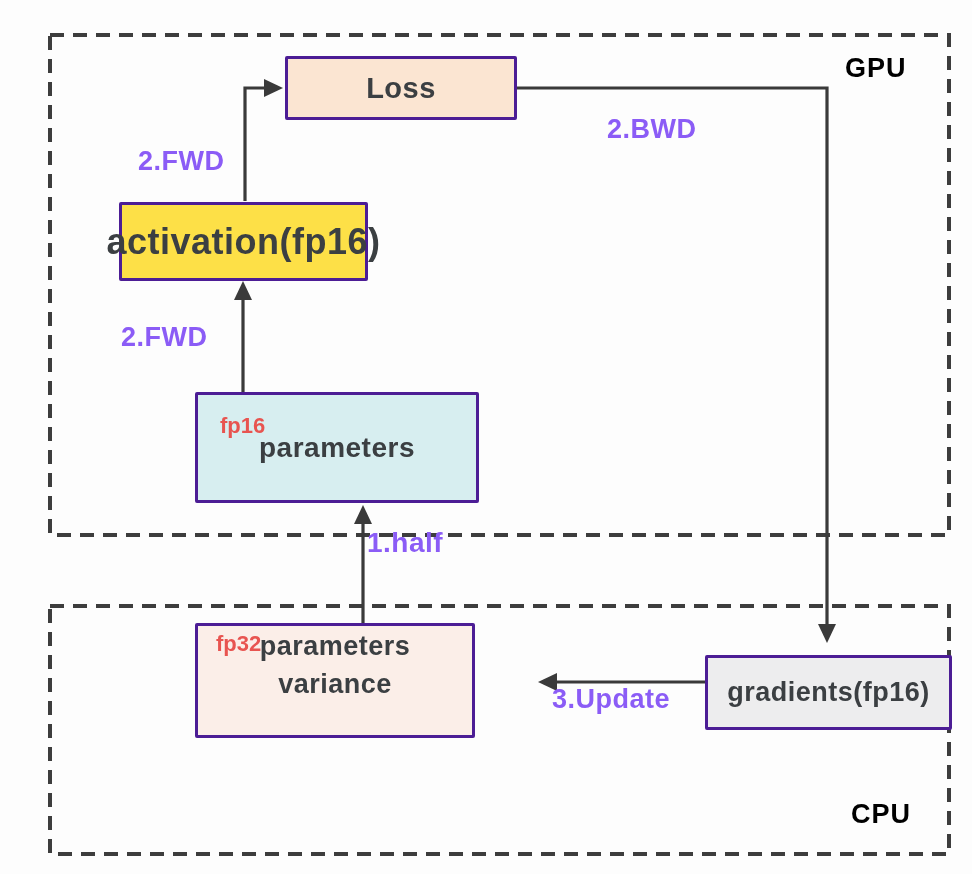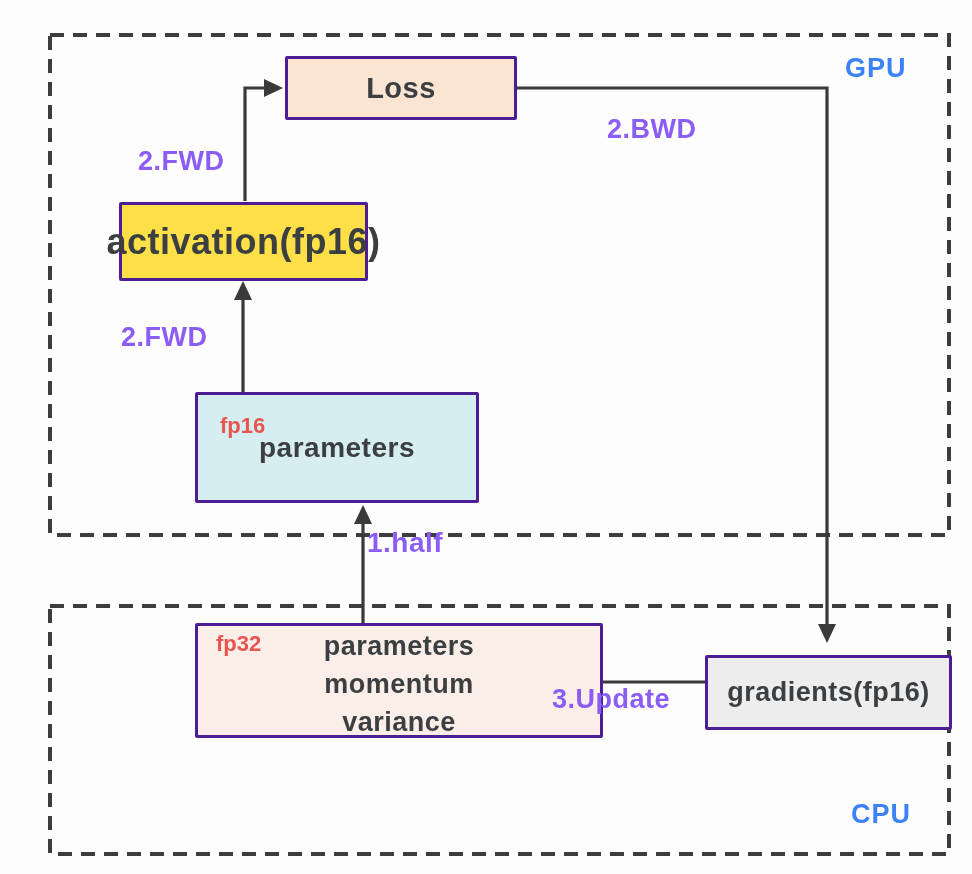--- a/index.html
+++ b/index.html
@@ -33,39 +33,39 @@
     border-radius: 2px;
     display: flex;
     align-items: center;
     justify-content: center;
     font-weight: 600;
     letter-spacing: 0.5px;
   }
   .node--loss       { left: 285px; top:  56px; width: 232px; height: 64px;  background: #fbe5d2; font-size: 29px; }
   .node--activation { left: 119px; top: 202px; width: 249px; height: 79px;  background: #fde047; font-size: 36px; }
   .node--params16   { left: 195px; top: 392px; width: 284px; height: 111px; background: #d7eef0; font-size: 28px; }
-  .node--params32   { left: 195px; top: 623px; width: 408px; height: 115px; background: #fbeee8; font-size: 27px;
+  .node--params32   { left: 195px; top: 623px; width: 280px; height: 115px; background: #fbeee8; font-size: 27px;
                       align-items: flex-start; }
   .node--gradients  { left: 705px; top: 643px; width: 247px; height: 75px;  background: #ededee; font-size: 27px; margin-top: 12px; }
 
   .precision-tag {
     position: absolute;
     color: #e85450;
     font-weight: 700;
     font-size: 22px;
     letter-spacing: 0;
   }
   .precision-tag--fp16 { left: 22px; top: 18px; }
   .precision-tag--fp32 { left: 18px; top: 5px; }
 
   .stack { text-align: center; line-height: 38px; padding-top: 1px; width: 100%; }
 
   .region-label {
     position: absolute;
-    color: #3b82f6;
+    color: #000000;
     font-weight: 700;
     font-size: 27px;
     letter-spacing: 1px;
   }
   .region-label--gpu { left: 845px; top: 53px; }
   .region-label--cpu { left: 851px; top: 799px; }
 
   .edge-label {
     position: absolute;
     font-weight: 600;
@@ -129,21 +129,20 @@
 
   <div class="node node--params16">
     <span class="precision-tag precision-tag--fp16">fp16</span>
     <span>parameters</span>
   </div>
 
   <div class="node node--params32">
     <span class="precision-tag precision-tag--fp32">fp32</span>
     <div class="stack">
       <div>parameters</div>
-      <div>momentum</div>
       <div>variance</div>
     </div>
   </div>
 
   <div class="node node--gradients">
     <span>gradients(fp16)</span>
   </div>
 
   <div class="edge-label edge-label--fwd-upper">2.FWD</div>
   <div class="edge-label edge-label--fwd-lower">2.FWD</div>

